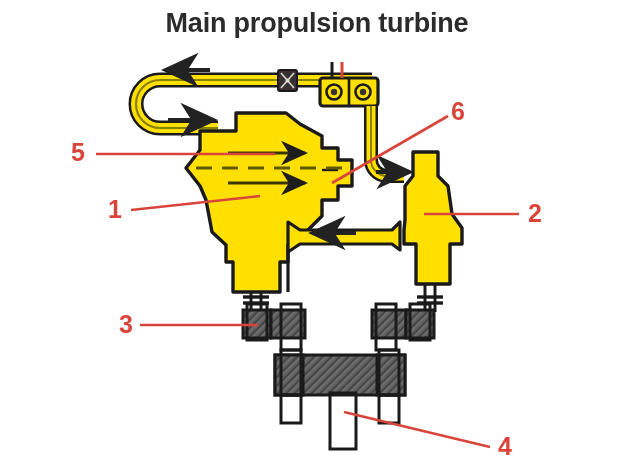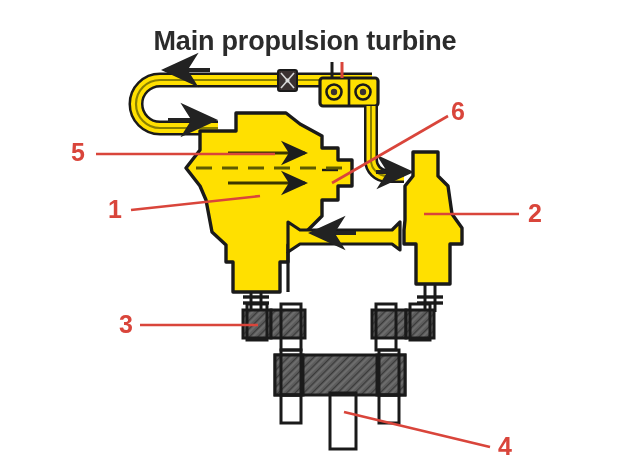--- a/index.html
+++ b/index.html
@@ -6,28 +6,27 @@
   body{
     width:630px;height:470px;
     background:#ffffff;
     font-family:"Liberation Sans", sans-serif;
     overflow:hidden;
     position:relative;
   }
   #stage{position:absolute;left:0;top:0;width:630px;height:470px;}
   #title{
     position:absolute;
-    left:0;top:8px;width:610px;
+    left:12px;top:8px;width:610px;
     text-align:center;
     font-family:"Liberation Sans", sans-serif;
     font-size:27px;
     font-weight:bold;
     color:#2b2b2b;
     letter-spacing:-0.2px;
-    margin-top:18px;
   }
   svg{display:block;}
   .lbl{
     font-family:"Liberation Sans", sans-serif;
     font-size:25px;
     font-weight:bold;
     fill:#d9453b;
   }
 </style>
 </head>

